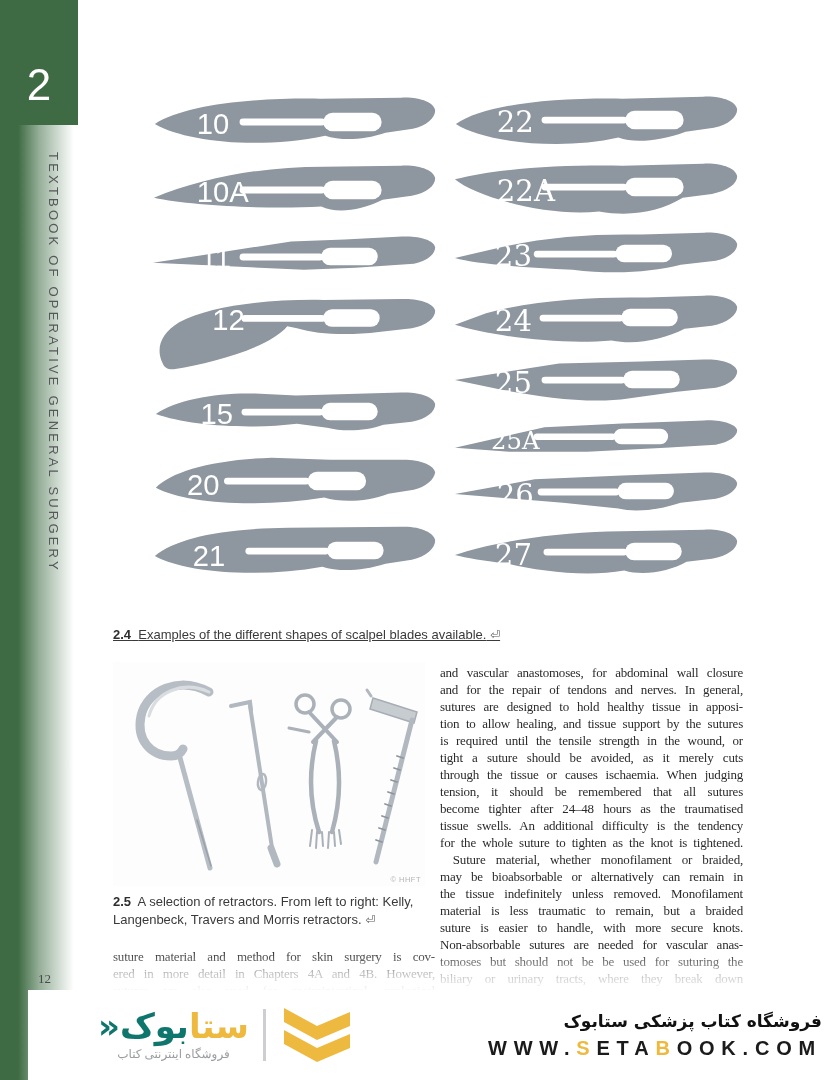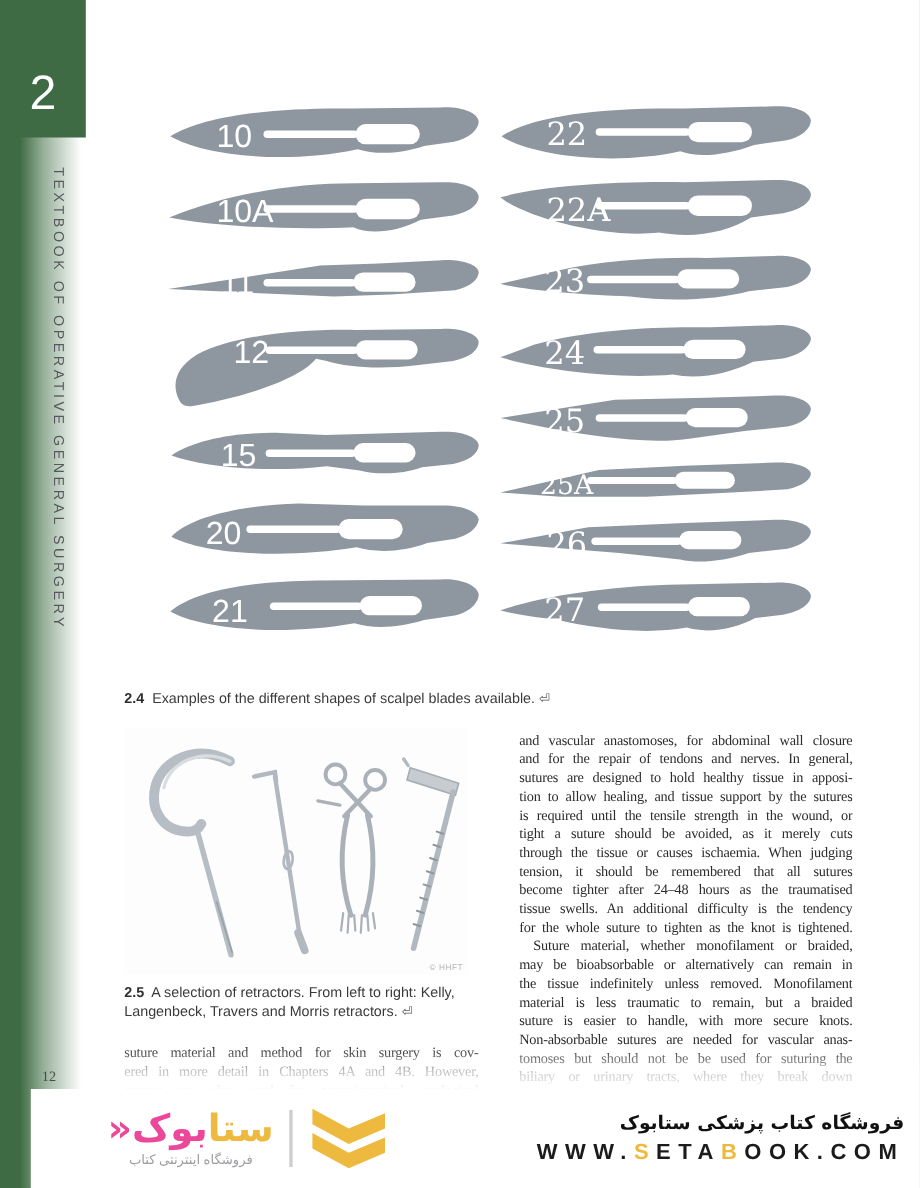--- a/index.html
+++ b/index.html
@@ -34,37 +34,37 @@
 
   
   .photo{position:absolute;left:113px;top:662px;width:312px;height:224px;background:#fdfdfe;}
   .photo .credit{position:absolute;right:4px;bottom:2px;font-size:7.5px;color:#b4b4b6;letter-spacing:.5px;}
 
   
   .bodycol{position:absolute;font-family:"Liberation Serif",serif;font-size:13px;
     letter-spacing:-.2px;word-spacing:-.6px;line-height:17px;color:#2b2b2b;}
   .bodycol .jline{text-align:justify;text-align-last:justify;overflow:hidden;white-space:nowrap;}
   #body-left{left:113px;top:948px;width:322px;}
-  #body-right{left:440px;top:664px;width:303px;margin-left:32px;}
+  #body-right{left:440px;top:664px;width:303px;}
 
   .page-num{position:absolute;left:38px;top:971px;font-family:"Liberation Serif",serif;
     font-size:13px;color:#4a4a4a;}
 
   
   .fade{position:absolute;left:84px;right:0;top:952px;height:40px;z-index:5;
     background:linear-gradient(to bottom,rgba(255,255,255,0) 0%,rgba(255,255,255,.7) 55%,#ffffff 100%);}
 
   
   .footer{position:absolute;left:28px;right:0;top:990px;bottom:0;background:#ffffff;z-index:10;
     display:flex;align-items:center;justify-content:space-between;padding:0 14px 0 70px;box-sizing:border-box;}
   .logo{display:flex;align-items:center;gap:14px;cursor:pointer;}
   .wordmark-block{display:flex;flex-direction:column;align-items:center;}
   .wordmark{direction:rtl;font-family:"DejaVu Sans",sans-serif;font-size:34px;font-weight:bold;line-height:1;}
   .wm-yellow{color:#eeb93f;}
-  .wm-gray{color:#ec4899;}
+  .wm-gray{color:#0f766e;}
   .logo-tagline{direction:rtl;font-family:Liberation Serif, serif;font-size:12px;color:#9b9da0;margin-top:4px;}
   .logo-divider{width:3px;height:52px;background:#cccecf;}
   .footer-right{text-align:right;}
   .store-title{direction:rtl;font-family:"DejaVu Sans",sans-serif;font-size:17px;font-weight:bold;color:#111;}
   .url{font-size:20px;font-weight:bold;letter-spacing:.34em;color:#1b1b1b;margin-top:6px;
        font-family:"Liberation Sans",sans-serif;cursor:pointer;}
   .url .yellow{color:#eeb93f;}
 
   svg text{user-select:none;}
 </style>
@@ -185,21 +185,21 @@
 
       <svg class="blade" width="292" height="58" viewBox="0 0 300 58">
         <path class="bb" d="M3,30 C40,17 100,8 160,6 L259,4 C278,3 292,9 293,16 C293,24 283,31 267,34 L241,37 C223,47 197,52 177,46 C139,53 91,47 57,39 C34,36 14,33 3,30 Z"></path>
         <rect class="slot" x="94" y="23.5" width="86" height="7" rx="3.5"></rect>
           <rect class="slot" x="178" y="17.5" width="58" height="18" rx="9"></rect>
         <text class="bl serif" x="44" y="40">27</text>
       </svg>
     </div>
   </div>
 
-  <div class="caption" style="left:113px;top:626px;width:640px;">
+  <div class="caption" style="left:113px;top:626px;width:640px;text-decoration:underline;">
     <b>2.4</b>&nbsp;
     <span>Examples of the different shapes of scalpel blades available.</span>
     <span class="cap-icon">⏎</span>
   </div>
 
   <div class="photo">
     <svg width="312" height="224" viewBox="0 0 312 224">
 
       <g stroke="#b7bdc4" fill="none" stroke-linecap="round">
         <path d="M96,30 C66,14 34,28 28,54 C23,78 38,94 58,94 C64,94 68,91 70,87" stroke-width="9"></path>

